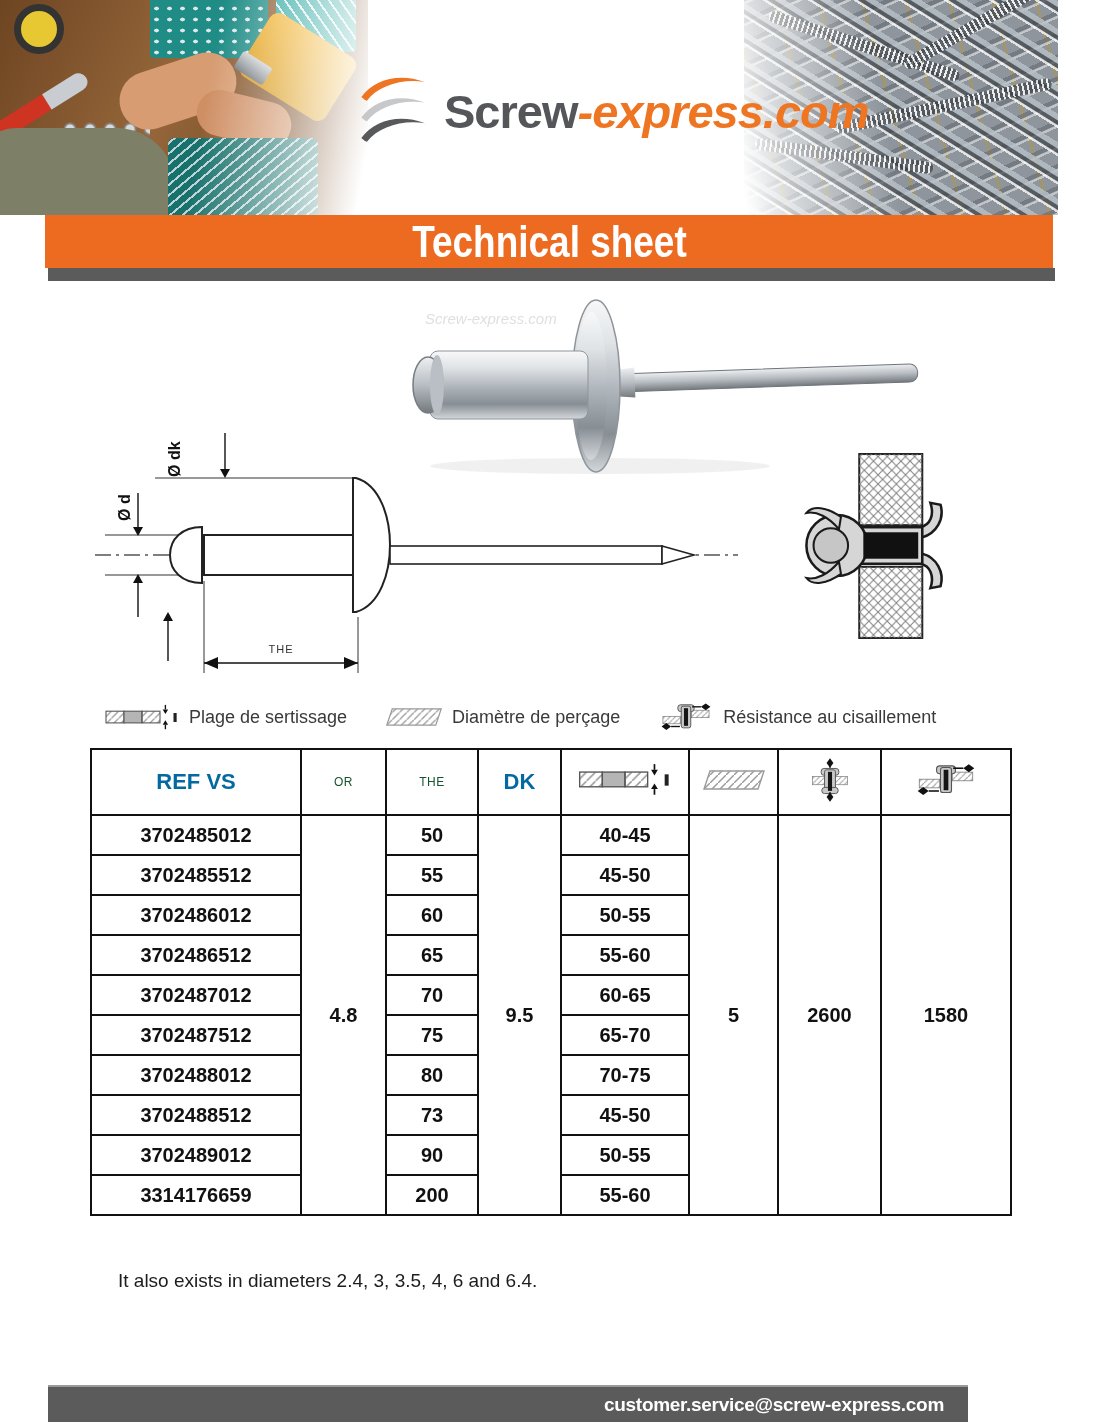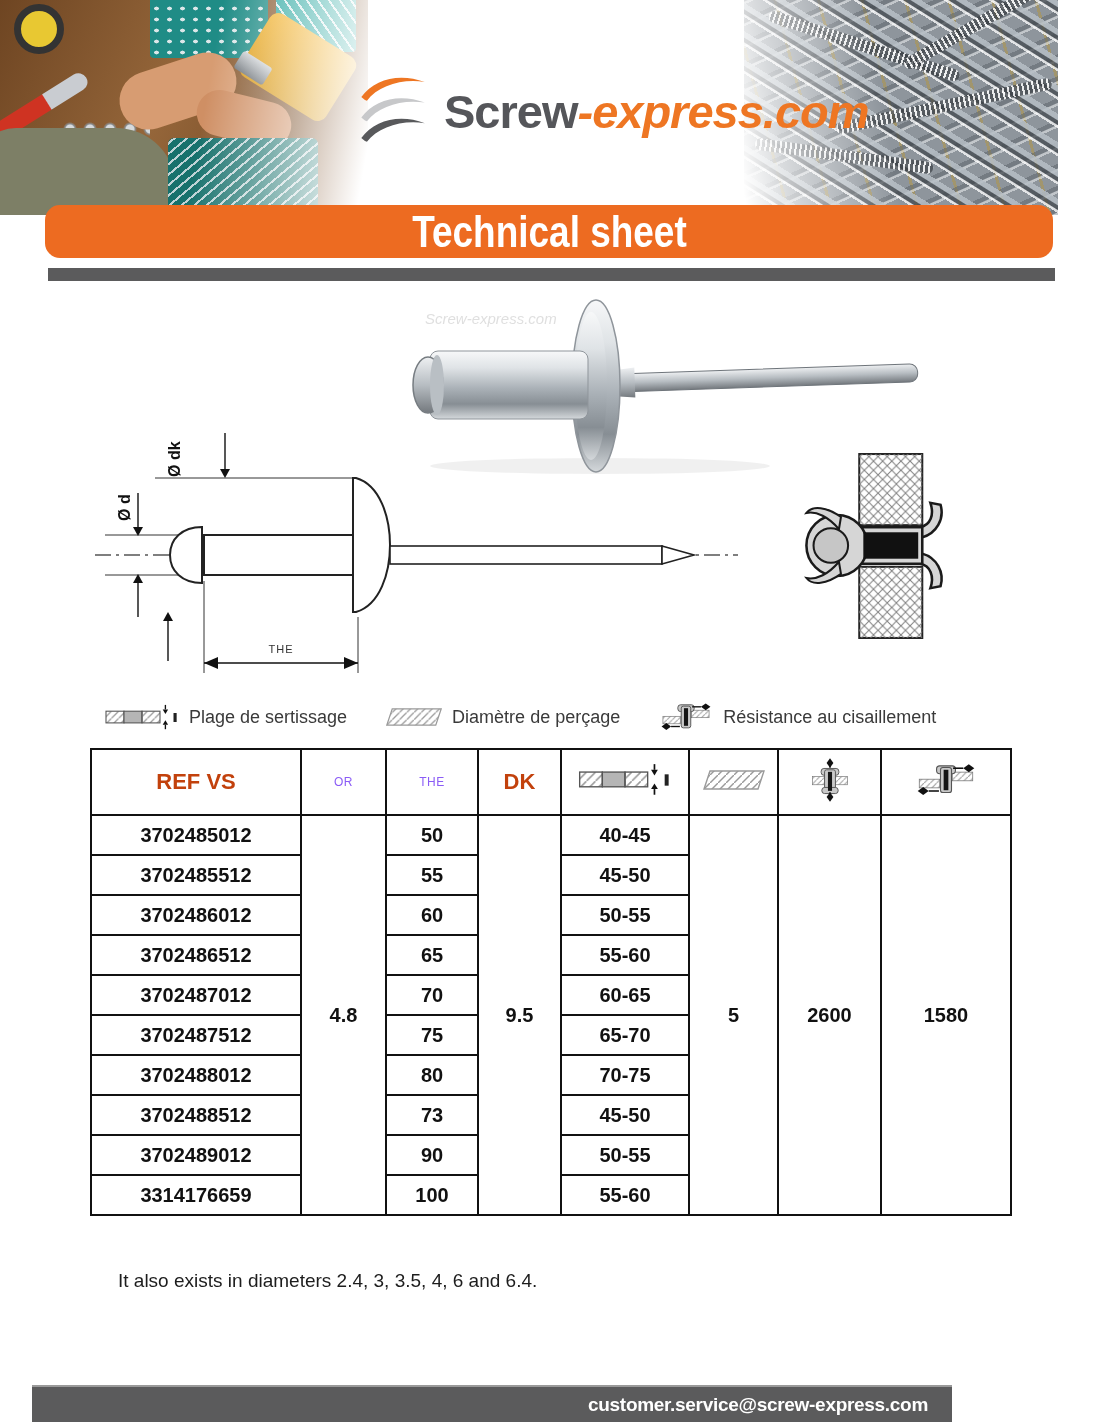--- a/index.html
+++ b/index.html
@@ -43,22 +43,22 @@
      background:linear-gradient(180deg,#f2f4f5,#9aa1a7 55%,#5f666c);
      background-image:repeating-linear-gradient(90deg,rgba(255,255,255,.8) 0 2px,rgba(60,65,70,.7) 2px 5px);}
 
   .logo{position:absolute;left:352px;top:58px;width:410px;height:106px;display:flex;align-items:center;}
   .logo-swoosh{width:84px;height:92px;flex:0 0 auto;margin-right:8px;}
   .logo-text{font-size:47px;font-weight:bold;letter-spacing:-1px;white-space:nowrap;}
   .logo-text .brand{color:var(--logo-dark);text-align:right;}
   .logo-text .suffix{color:var(--logo-orange);font-style:italic;}
 
   
-  .banner{position:absolute;left:45px;top:205px;width:1008px;height:53px;background:var(--accent-orange);
-          display:flex;align-items:center;justify-content:center;border-radius:15px;}
+  .banner{position:absolute;left:45px;top:215px;width:1008px;height:53px;background:var(--accent-orange);
+          display:flex;align-items:center;justify-content:center;}
   .banner-title{color:#fff;font-weight:bold;font-size:44px;letter-spacing:0px;transform:scaleX(.84);white-space:nowrap;}
   .banner-shadow{position:absolute;left:48px;top:268px;width:1007px;height:13px;background:var(--bar-gray);}
 
   
   .rivet-photo{position:absolute;left:390px;top:298px;width:555px;height:182px;}
   .watermark{position:absolute;left:425px;top:310px;font-size:15px;color:rgba(140,140,140,.28);font-style:italic;}
 
   
   .tech-diagram{position:absolute;left:90px;top:425px;width:700px;height:265px;}
   .cross-section{position:absolute;left:800px;top:452px;width:148px;height:188px;}
@@ -67,26 +67,26 @@
   .legend{position:absolute;left:104px;top:694px;width:960px;height:46px;display:flex;align-items:center;gap:38px;}
   .legend-item{display:flex;align-items:center;gap:9px;}
   .legend-label{font-size:18px;color:#3a3a3a;white-space:nowrap;}
 
   
   .spec-table{position:absolute;left:90px;top:748px;border-collapse:collapse;table-layout:fixed;width:920px;
               font-family:"Liberation Sans",sans-serif;}
   .spec-table th,.spec-table td{border:2px solid #111;text-align:center;vertical-align:middle;background:#fff;}
   .spec-table thead th{height:66px;}
   .spec-table tbody td{height:40px;font-weight:bold;font-size:20px;color:#111;}
-  .th-big{font-size:22px;font-weight:bold;color:#c2410c;}
-  .th-small{font-size:12px;font-weight:normal;color:#8b5cf6;letter-spacing:.5px;}
+  .th-big{font-size:22px;font-weight:bold;color:#0369a1;}
+  .th-small{font-size:12px;font-weight:normal;color:#14532d;letter-spacing:.5px;}
 
   
   .note{position:absolute;left:118px;top:1270px;font-size:19px;color:#1d1d1d;}
-  .footer-bar{position:absolute;left:32px;top:1385px;width:920px;height:37px;background:var(--bar-gray);
+  .footer-bar{position:absolute;left:48px;top:1385px;width:920px;height:37px;background:var(--bar-gray);
               display:flex;align-items:center;justify-content:flex-end;padding-right:24px;border-top:2px solid #9a9a9a;}
   .footer-email{color:#fff;font-weight:bold;font-size:19px;letter-spacing:-.3px;}
 
   svg text{font-family:"Liberation Sans",sans-serif;}
 </style>
 </head>
 <body>
 
 <svg width="0" height="0" style="position:absolute" aria-hidden="true">
   <defs>
@@ -352,21 +352,21 @@
         <td>73</td>
         <td>45-50</td>
       </tr>
       <tr>
         <td>3702489012</td>
         <td>90</td>
         <td>50-55</td>
       </tr>
       <tr>
         <td>3314176659</td>
-        <td>100</td>
+        <td>200</td>
         <td>55-60</td>
       </tr>
     </tbody>
   </table>
 
   <div class="note">It also exists in diameters 2.4, 3, 3.5, 4, 6 and 6.4.</div>
 
   <div class="footer-bar">
     <span class="footer-email">customer.service@screw-express.com</span>
   </div>

